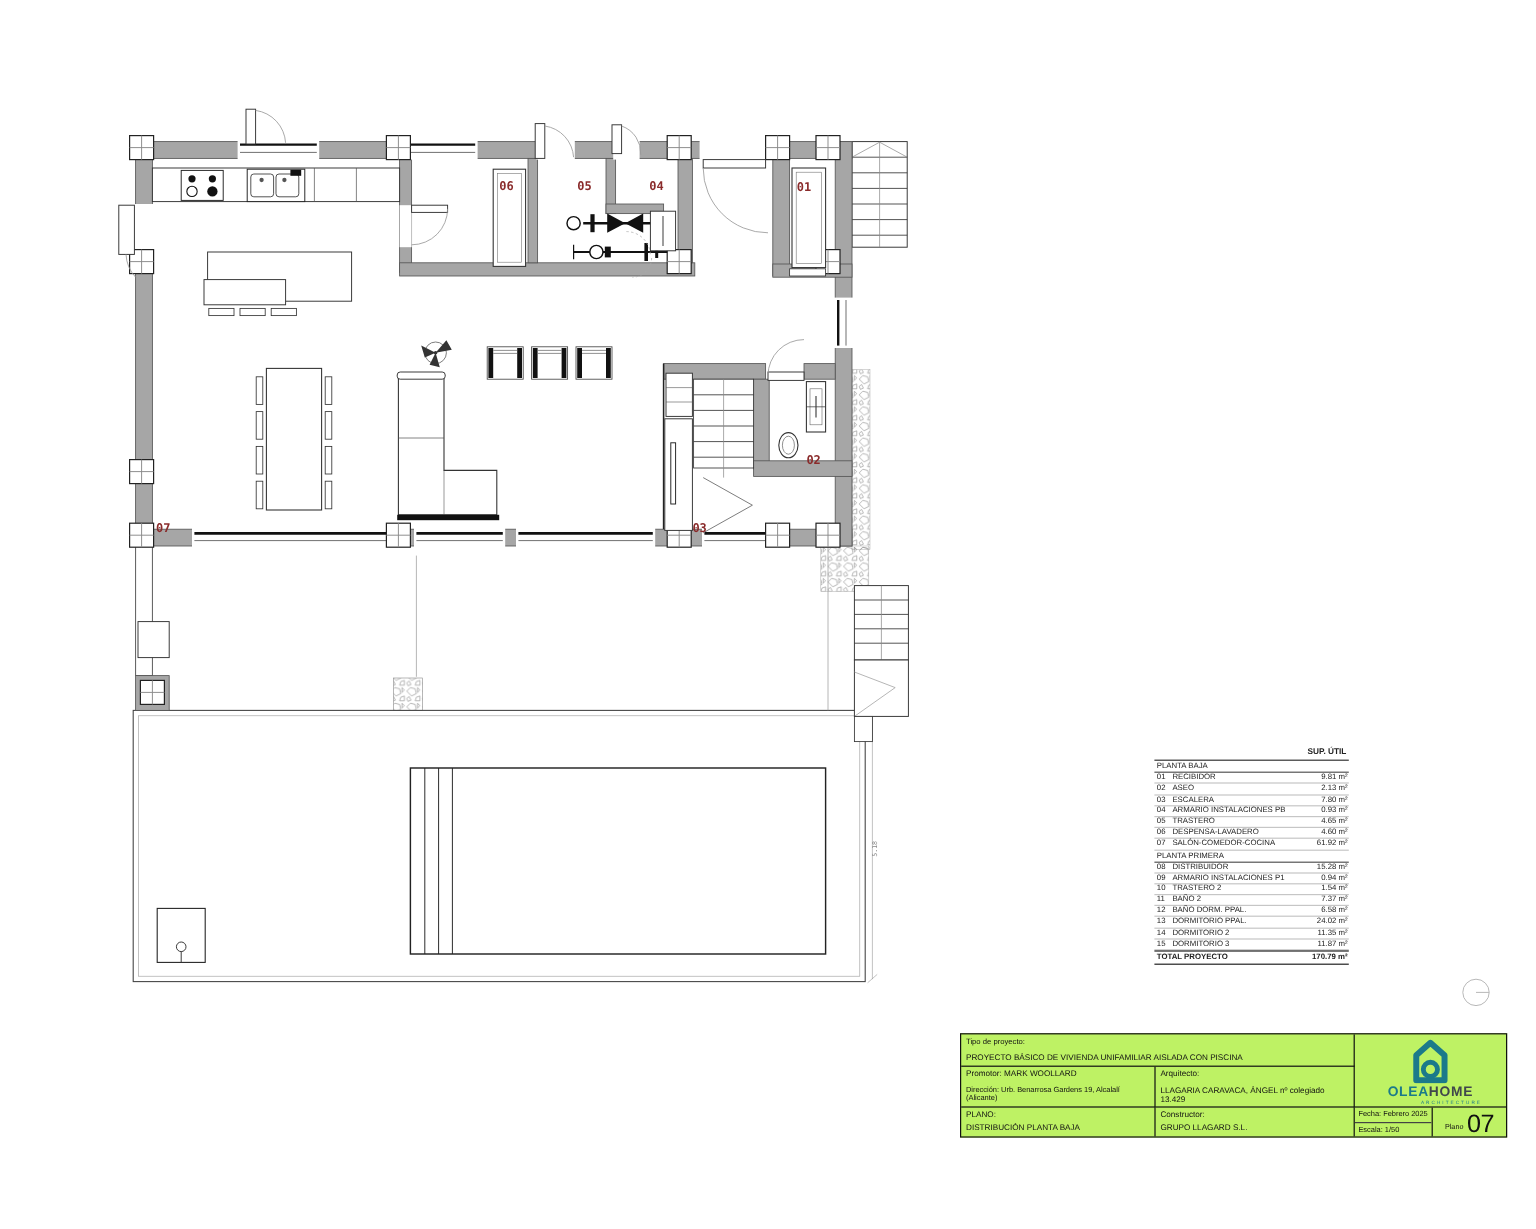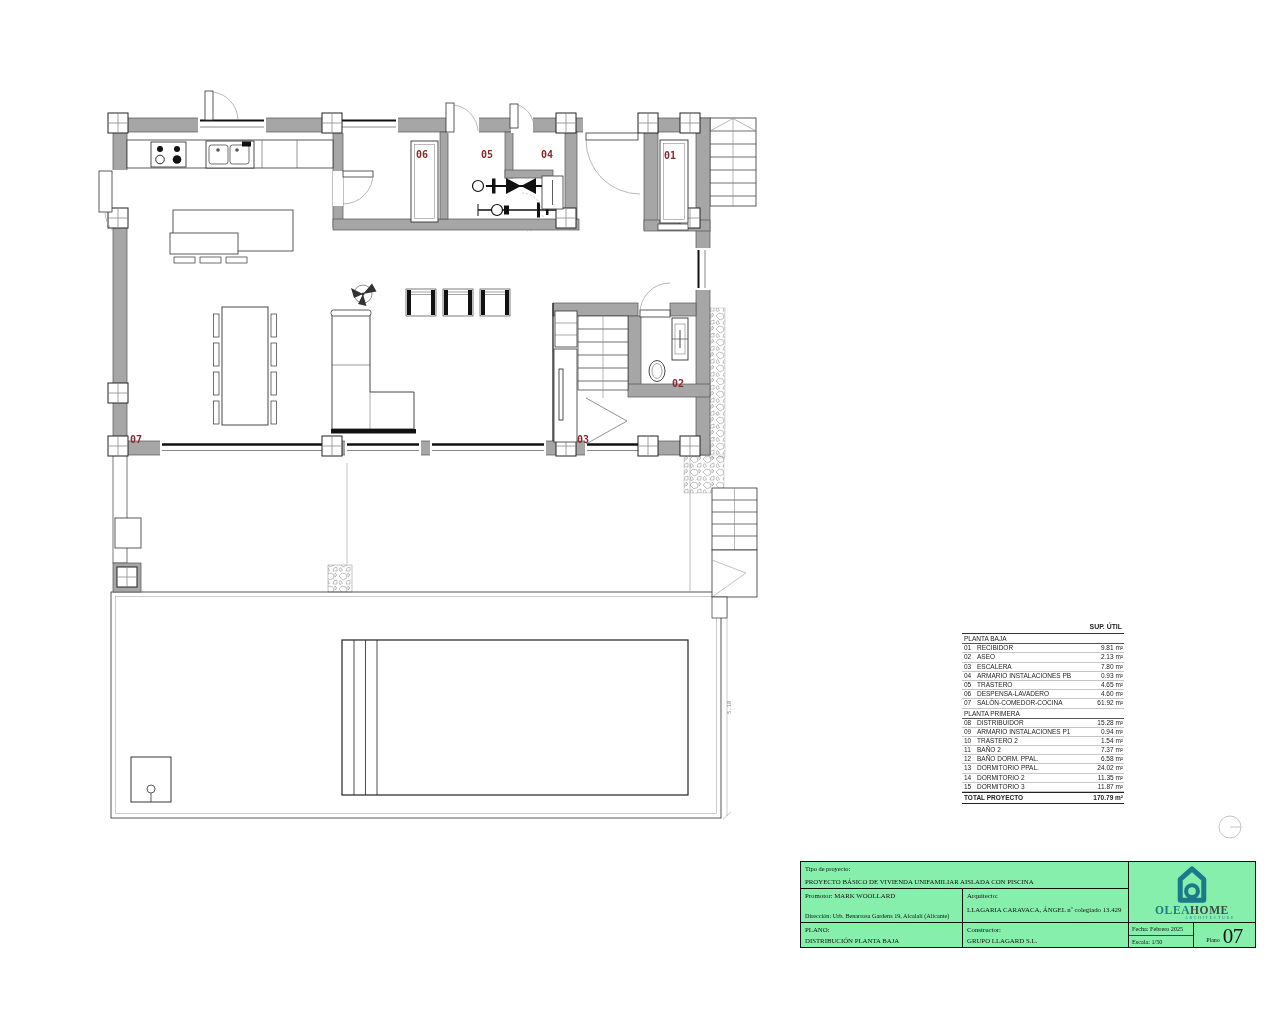--- a/index.html
+++ b/index.html
@@ -14,21 +14,21 @@
   .at-header{font-weight:bold;font-size:6.9px;text-align:right;padding:0 2px 2px 0;border-bottom:1px solid #333;}
   .at-section-title{border-bottom:0.8px solid #555;padding-left:2px;height:9px;line-height:9px;}
   .arow{display:grid;grid-template-columns:15px 1fr 44px;border-bottom:0.5px solid #c6c6c6;height:8.2px;align-items:center;}
   .arow .c0{padding-left:2px;}
   .arow .c2{text-align:right;padding-right:1px;}
   .at-total{display:grid;grid-template-columns:1fr 48px;font-weight:bold;border-top:1.1px solid #222;border-bottom:1.6px solid #222;height:10px;align-items:center;}
   .at-total .tv{text-align:right;padding-right:1px;}
   .at-total .tl{padding-left:2px;}
 
   
-  .tblock{position:absolute;left:800px;top:861px;width:456px;height:87px;border:1.3px solid #111;box-sizing:border-box;font-size:6.8px;background:#86efac;font-family:Liberation Serif, serif;}
+  .tblock{position:absolute;left:800px;top:861px;width:456px;height:87px;border:1.3px solid #111;box-sizing:border-box;font-size:6.8px;background:#bef264;}
   .tcell{position:absolute;box-sizing:border-box;padding:3px 4px;overflow:hidden;}
   .tc-tipo{left:0;top:0;width:328px;height:27px;border-bottom:1px solid #111;border-right:1px solid #111;display:flex;flex-direction:column;justify-content:space-between;}
   .tc-logo{left:328px;top:0;width:126px;height:61px;border-bottom:1px solid #111;display:flex;flex-direction:column;align-items:center;justify-content:center;padding:1px;}
   .tc-prom{left:0;top:27px;width:162px;height:34px;border-bottom:1px solid #111;border-right:1px solid #111;display:flex;flex-direction:column;justify-content:space-between;}
   .tc-arq{left:162px;top:27px;width:166px;height:34px;border-bottom:1px solid #111;border-right:1px solid #111;display:flex;flex-direction:column;gap:7px;}
   .tc-plano{left:0;top:61px;width:162px;height:24px;border-right:1px solid #111;display:flex;flex-direction:column;justify-content:space-between;}
   .tc-cons{left:162px;top:61px;width:166px;height:24px;border-right:1px solid #111;display:flex;flex-direction:column;justify-content:space-between;}
   .tc-fecha{left:328px;top:61px;width:65px;height:24px;border-right:1px solid #111;padding:0;}
   .tc-fecha .fl{height:12px;line-height:12px;padding-left:3px;font-size:6.2px;border-bottom:0.7px solid #444;}
   .tc-fecha .fl2{border-bottom:none;}

